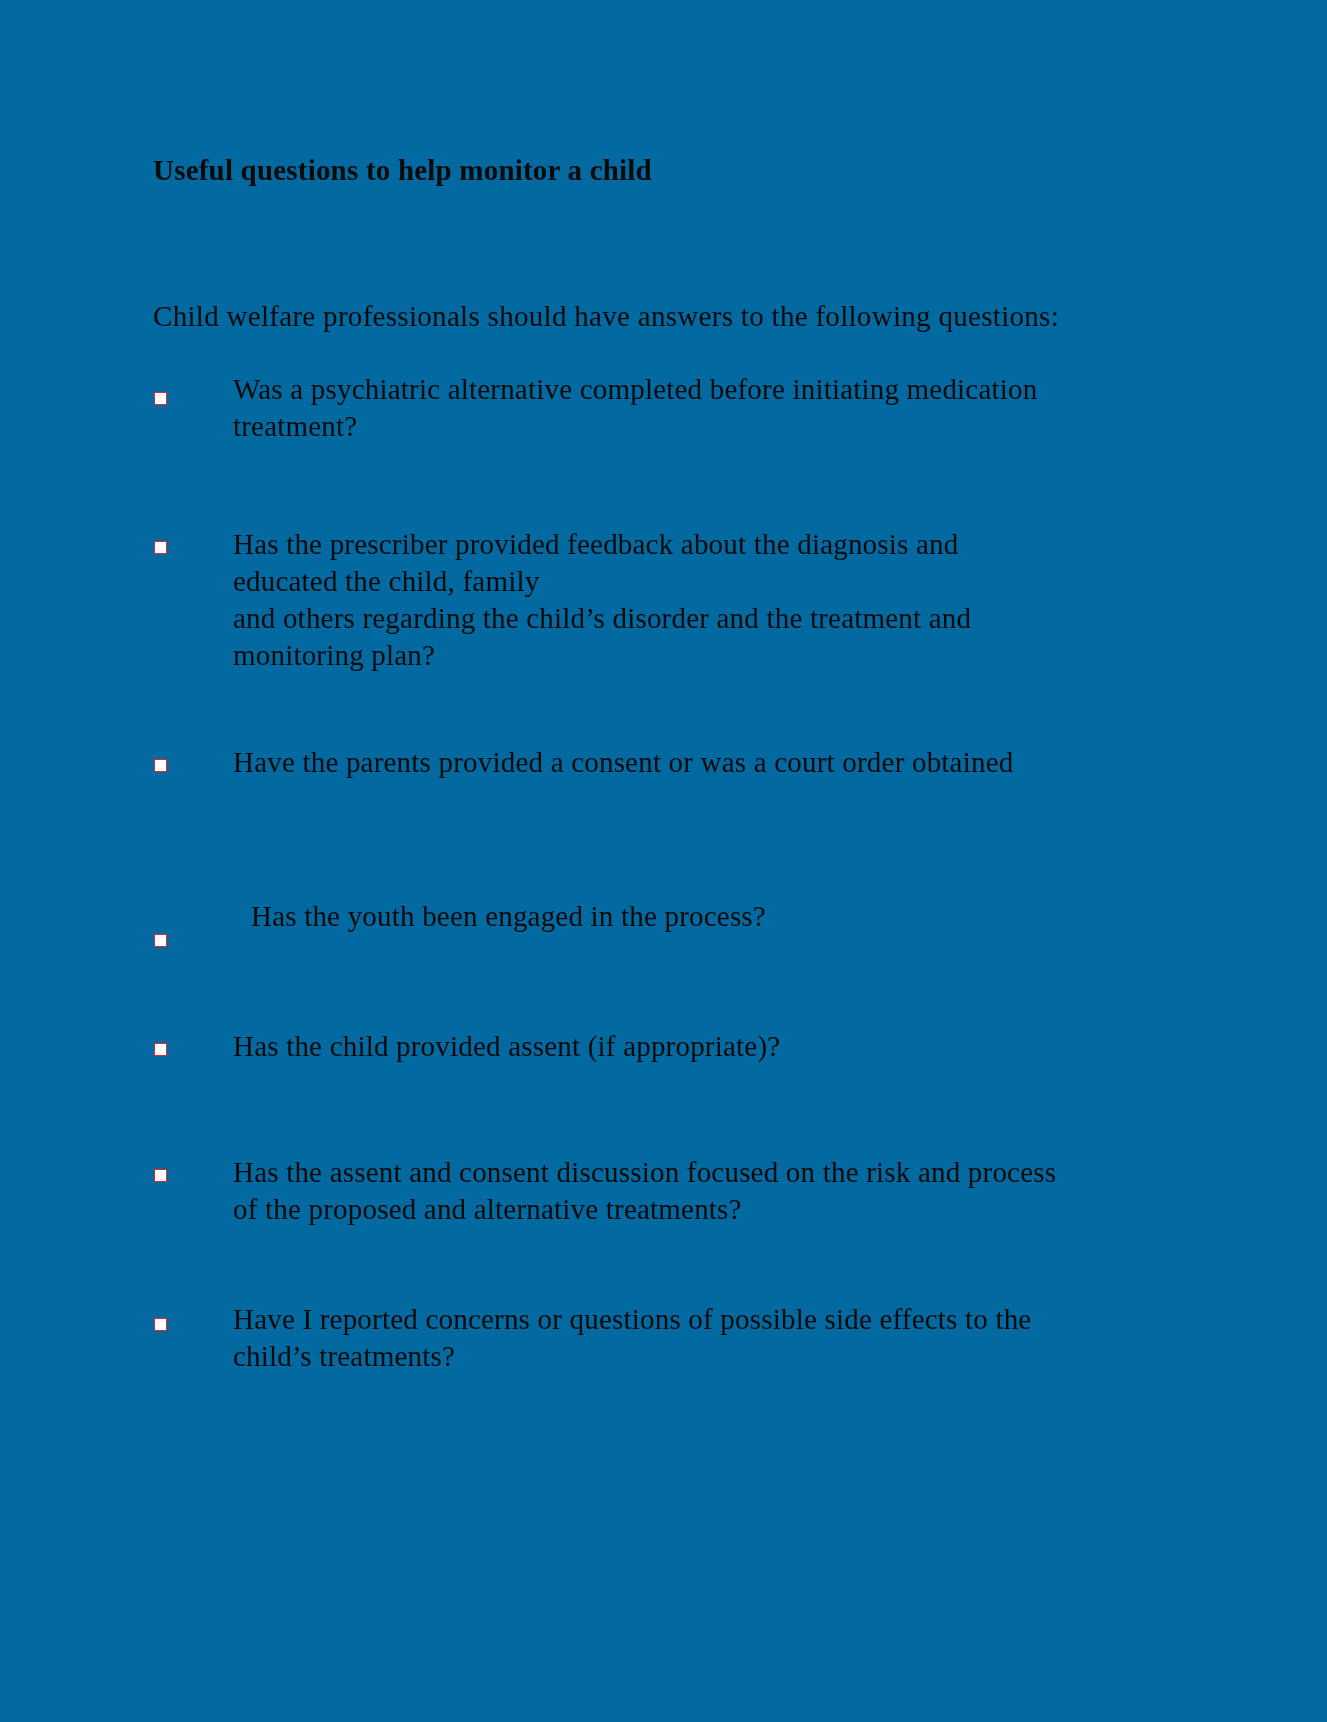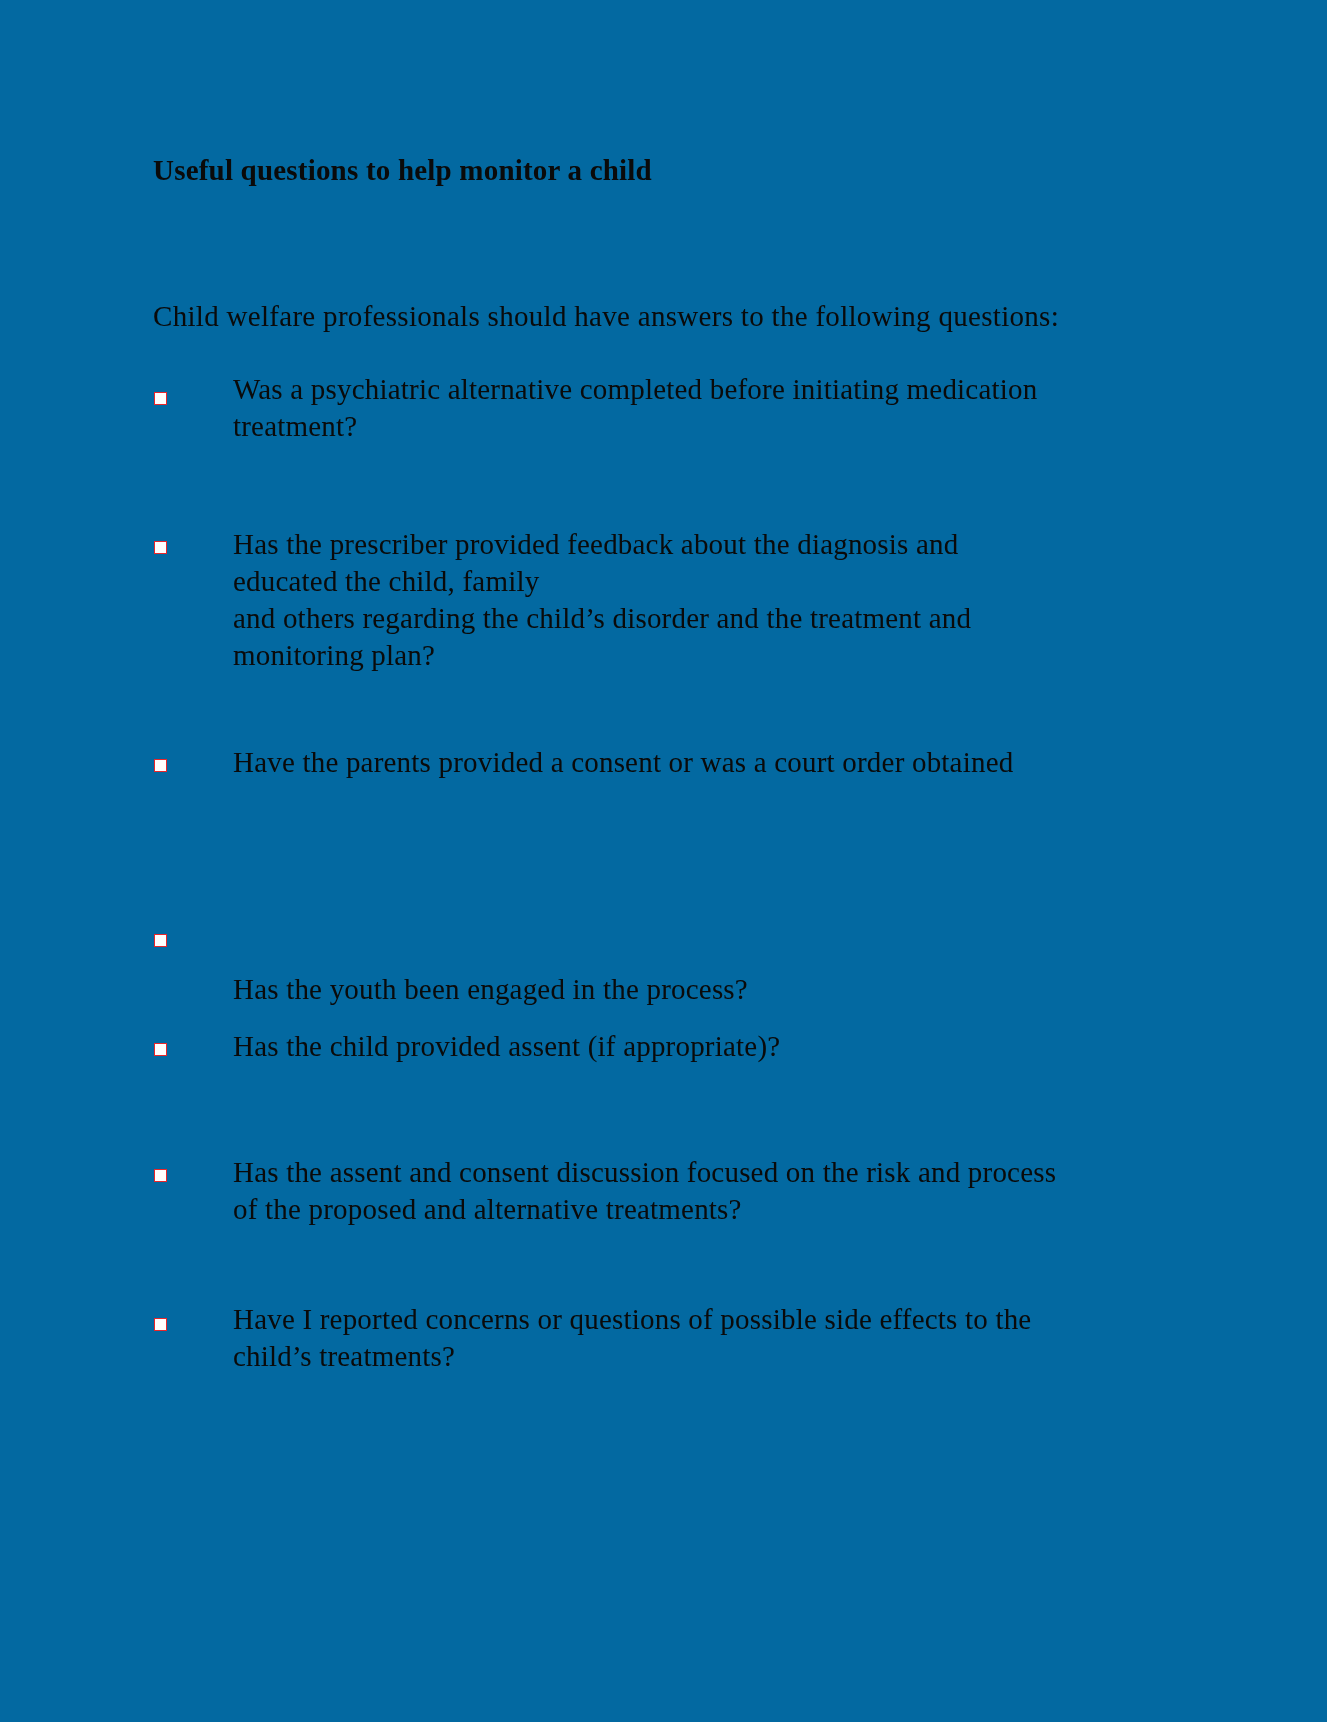--- a/index.html
+++ b/index.html
@@ -98,21 +98,21 @@
 
   <div class="item" style="top:0;">
     <span class="checkbox" style="top:759px;"></span>
     <div class="item-text" style="top:744px;">
       <span class="line">Have the parents provided a consent or was a court order obtained</span>
     </div>
   </div>
 
   <div class="item" style="top:0;">
     <span class="checkbox" style="top:934px;"></span>
-    <div class="item-text" style="top:971px;">
+    <div class="item-text" style="top:898px;margin-left:18px;">
       <span class="line">Has the youth been engaged in the process?</span>
     </div>
   </div>
 
   <div class="item" style="top:0;">
     <span class="checkbox" style="top:1043px;"></span>
     <div class="item-text" style="top:1028px;">
       <span class="line">Has the child provided assent (if appropriate)?</span>
     </div>
   </div>

